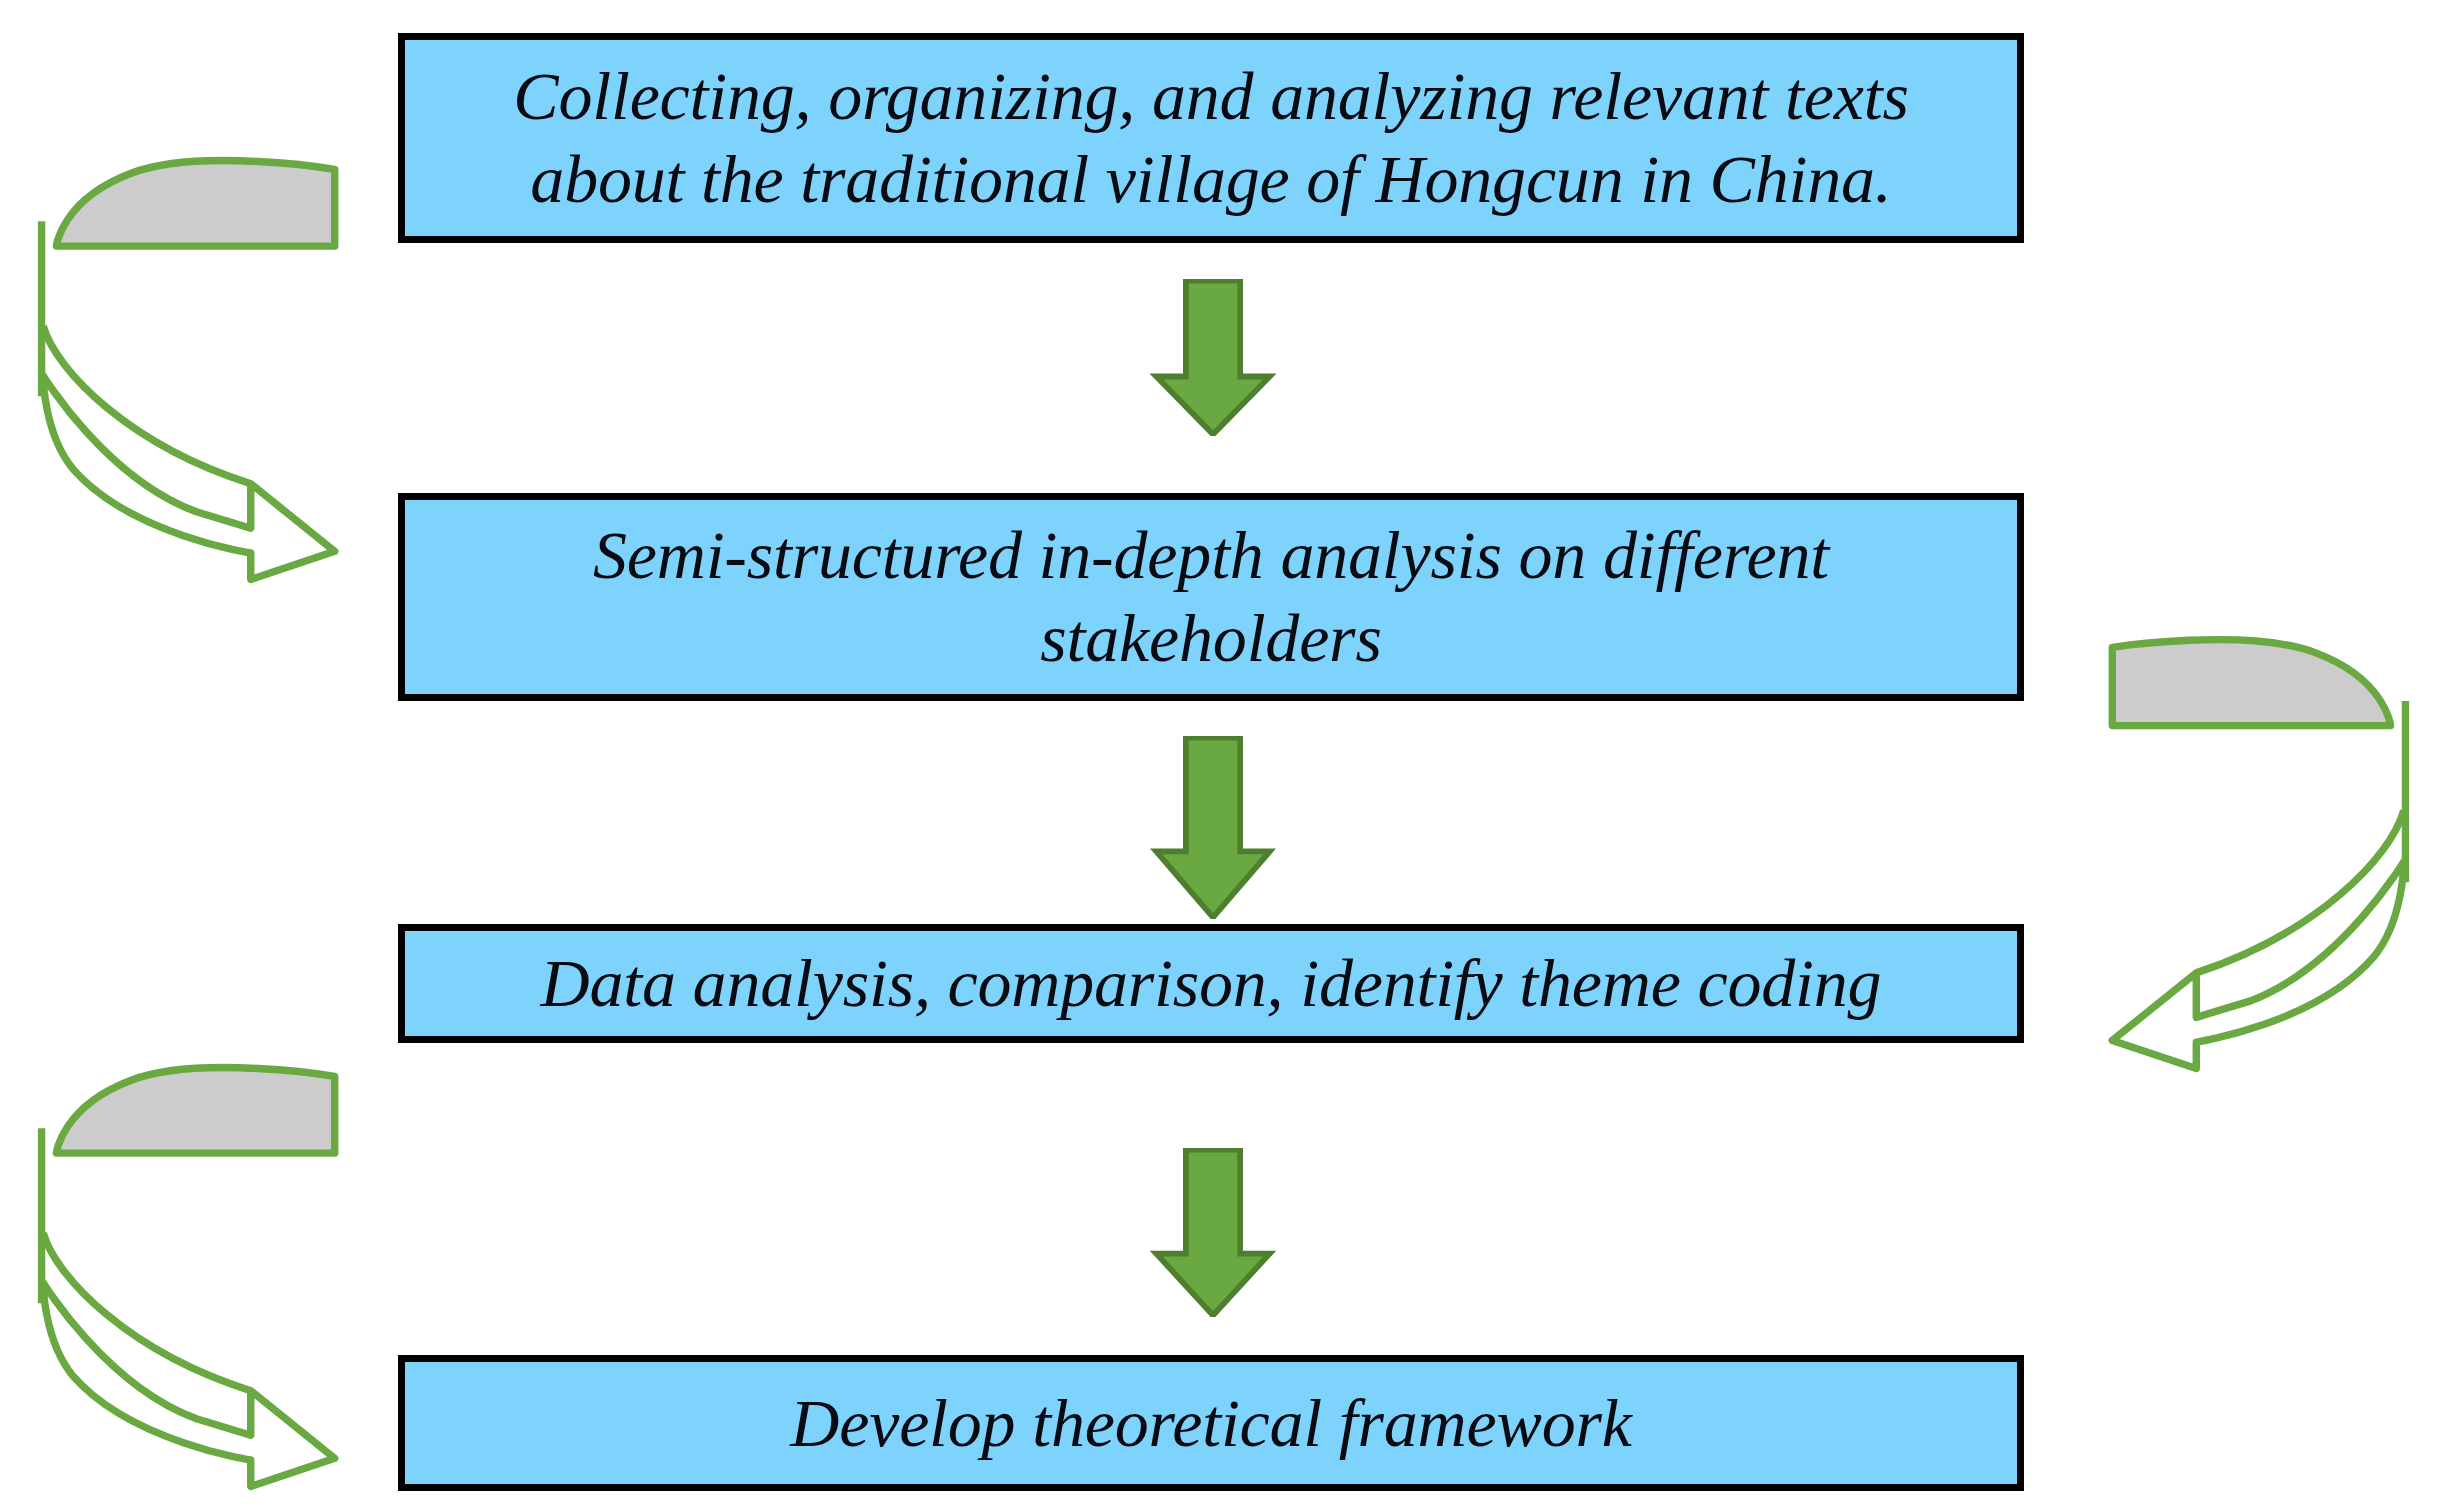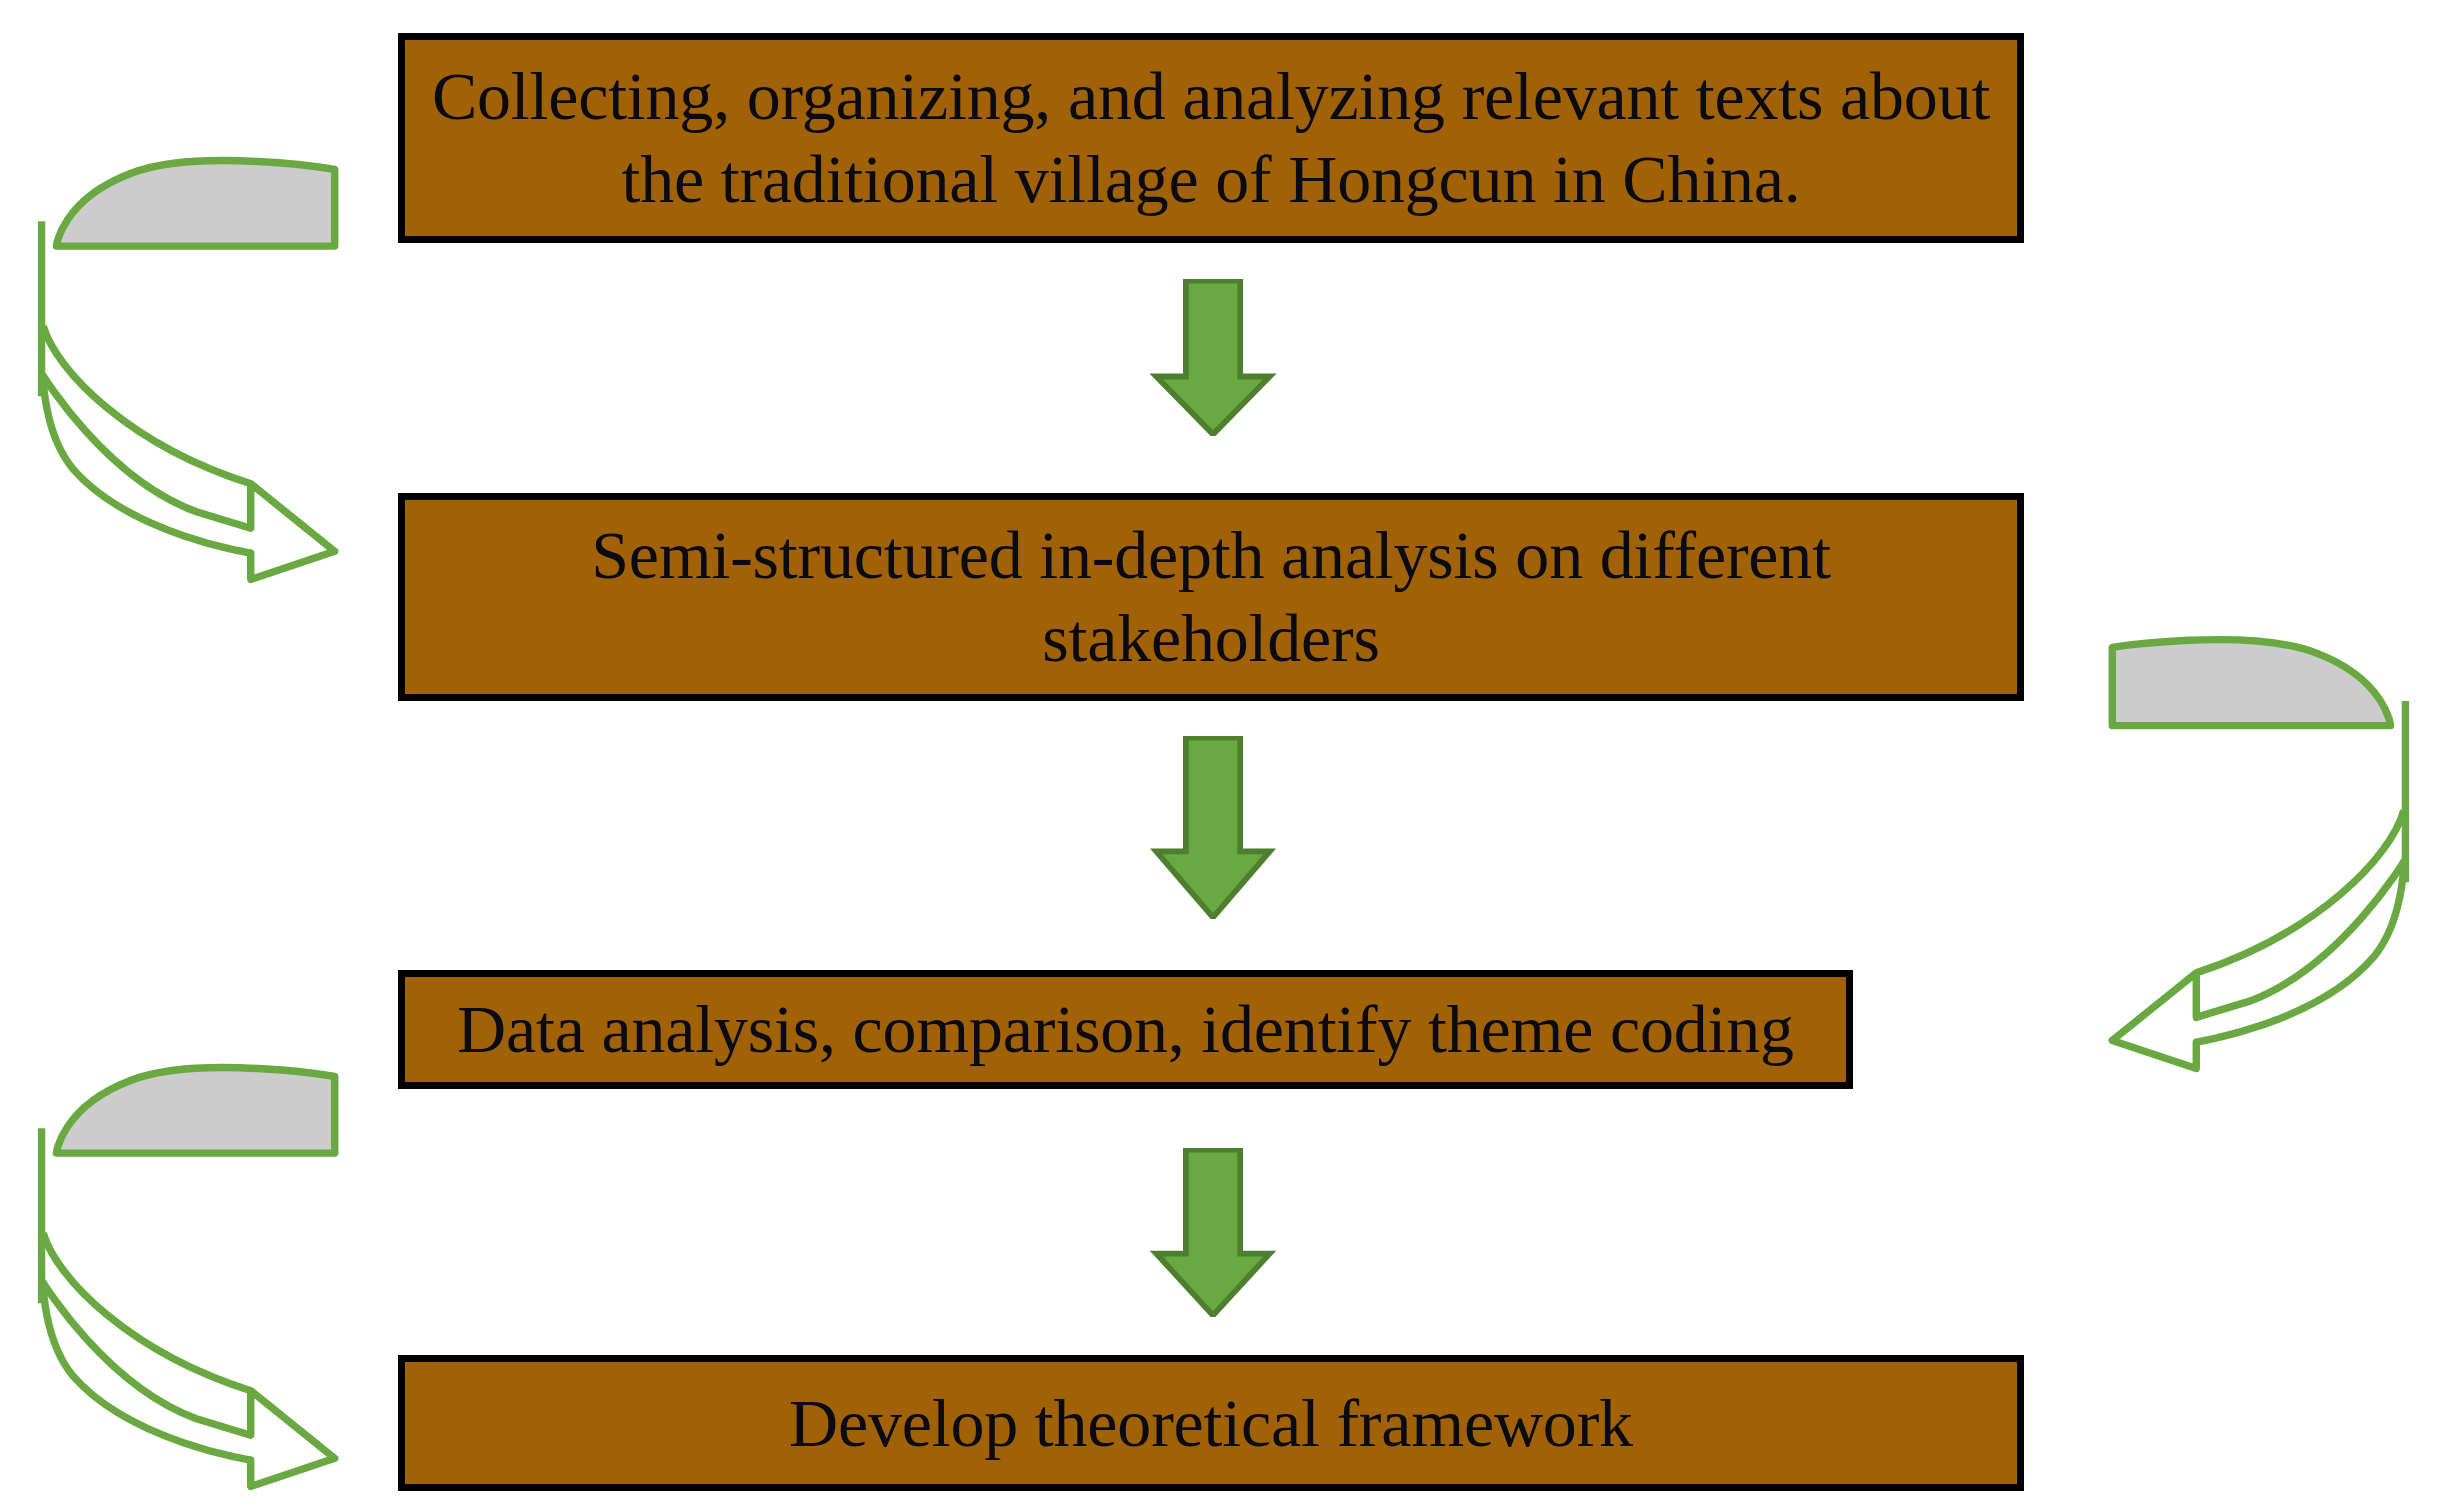--- a/index.html
+++ b/index.html
@@ -16,41 +16,42 @@
     width: 2438px;
     height: 1507px;
     background: #ffffff;
     overflow: hidden;
   }
 
   
   .proc-box {
     position: absolute;
     box-sizing: border-box;
-    background: #a16207;
+    background: #7dd3fc;
     border: 7.4px solid #000000;
     display: flex;
     align-items: center;
     text-align: center;
+    font-style: italic;
   }
   .proc-box .proc-text {
     display: block;
     width: 100%;
     color: #0a0a12;
     font-family: "Liberation Serif", "DejaVu Serif", serif;
     font-size: 68px;
     line-height: 1.22;
     letter-spacing: -0.2px;
     padding: 0 23px;
     box-sizing: border-box;
   }
 
   #box-1 { left: 398px; top: 33px;   width: 1626px; height: 210px; }
   #box-2 { left: 398px; top: 493px;  width: 1626px; height: 208px; }
-  #box-3 { left: 398px; top: 970px; width: 1455px; height: 119px; }
+  #box-3 { left: 398px; top: 924px; width: 1626px; height: 119px; }
   #box-4 { left: 398px; top: 1355px; width: 1626px; height: 136px; }
 
   
   .down-arrow {
     position: absolute;
     width: 148px;
   }
   .down-arrow svg { display: block; width: 100%; height: 100%; }
 
   #arrow-1-2 { left: 1139px; top: 279px;  height: 157px; }

